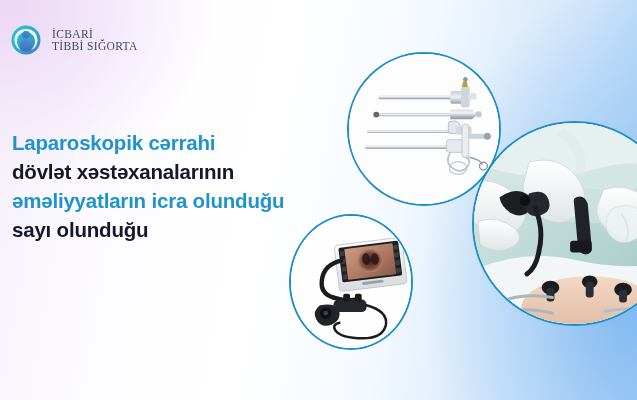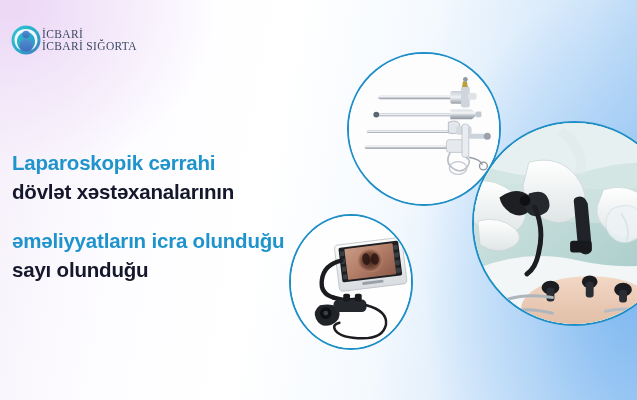--- a/index.html
+++ b/index.html
@@ -10,33 +10,33 @@
   }
   #banner{
     position:relative;width:637px;height:400px;overflow:hidden;
     background:
       radial-gradient(ellipse 260px 220px at 2% 2%, rgba(236,214,246,.95) 0%, rgba(240,226,248,.55) 45%, rgba(255,255,255,0) 78%),
       radial-gradient(ellipse 300px 420px at 100% 70%, rgba(120,180,240,.92) 0%, rgba(160,203,245,.62) 38%, rgba(225,240,253,.18) 72%, rgba(255,255,255,0) 92%),
       linear-gradient(100deg,#f6f0fa 0%,#fdfcff 22%,#ffffff 42%,#f4f9fe 62%,#cfe4f9 84%,#9cc8f2 100%);
   }
 
   
-  .logo-wrap{position:absolute;left:11px;top:25px;display:flex;align-items:center;gap:1px;}
+  .logo-wrap{position:absolute;left:11px;top:25px;display:flex;align-items:center;gap:11px;}
   .logo-mark{width:30px;height:30px;flex:0 0 30px;display:block;}
   .logo-text{line-height:1.08;font-family:"Liberation Serif", serif;color:#3d4a63;
              font-size:11.5px;letter-spacing:.35px;white-space:nowrap;}
   .logo-text span{display:block;}
   .logo-l1{font-size:11.5px;}
   .logo-l2{font-size:11.5px;}
 
   
   .headline{position:absolute;left:12px;top:128px;width:345px;
             font-size:20.5px;font-weight:700;line-height:1.42;letter-spacing:-.2px;}
   .headline .ln{display:block;white-space:nowrap;}
-  .ln.blue{color:#1f94cc;margin-top:20px;}
+  .ln.blue{color:#1f94cc;}
   .ln.dark{color:#15182b;}
 
   
   .circle{position:absolute;border-radius:50%;overflow:hidden;
           border:2.5px solid #1e8fc6;background:#fff;box-sizing:border-box;}
 
   
   #c-instruments{left:347px;top:52px;width:154px;height:154px;z-index:3;}
   
   #c-endoscope{left:289px;top:214px;width:124px;height:136px;z-index:4;}
@@ -63,21 +63,21 @@
           <stop offset="100%" stop-color="#3f6fbe"></stop>
         </linearGradient>
       </defs>
       <circle cx="30" cy="30" r="29" fill="url(#lgRing)"></circle>
       <path d="M30 8 C16 8 7 17 7 30 C7 41 14 49 23 51 C15 47 12 40 12 33 C12 22 20 14 30 14 C40 14 48 22 48 33 C48 40 45 47 37 51 C46 49 53 41 53 30 C53 17 44 8 30 8 Z" fill="#ffffff" opacity=".92"></path>
       <circle cx="30" cy="19" r="7.5" fill="url(#lgFig)"></circle>
       <path d="M30 28 C22 28 17 34 17 43 C17 49 22 53 30 53 C38 53 43 49 43 43 C43 34 38 28 30 28 Z" fill="url(#lgFig)"></path>
     </svg>
     <div class="logo-text">
       <span class="logo-l1">İCBARİ</span>
-      <span class="logo-l2">İCBARİ SIĞORTA</span>
+      <span class="logo-l2">TİBBİ SIĞORTA</span>
     </div>
   </div>
 
   <div class="headline">
     <span class="ln blue">Laparoskopik cərrahi</span>
     <span class="ln dark">dövlət xəstəxanalarının</span>
     <span class="ln blue">əməliyyatların icra olunduğu</span>
     <span class="ln dark">sayı olunduğu</span>
   </div>
 

